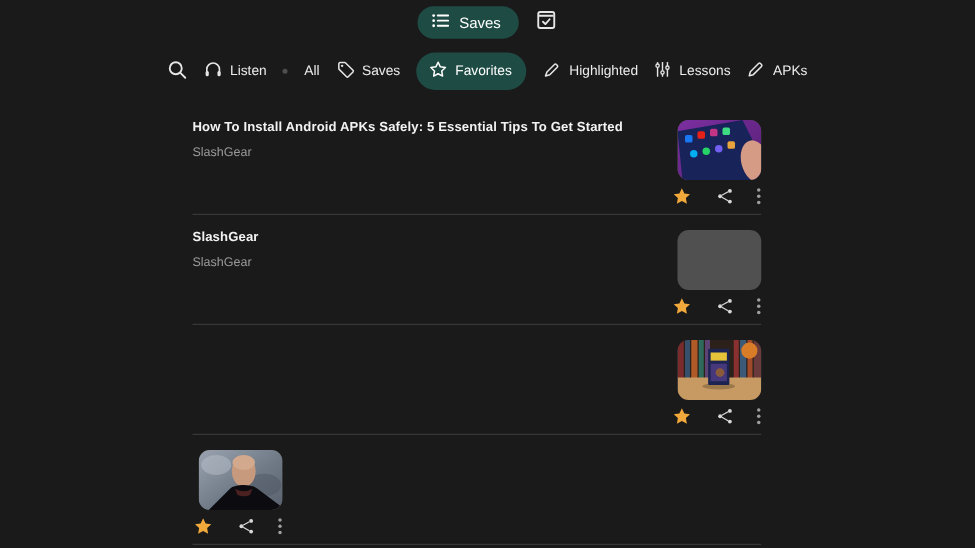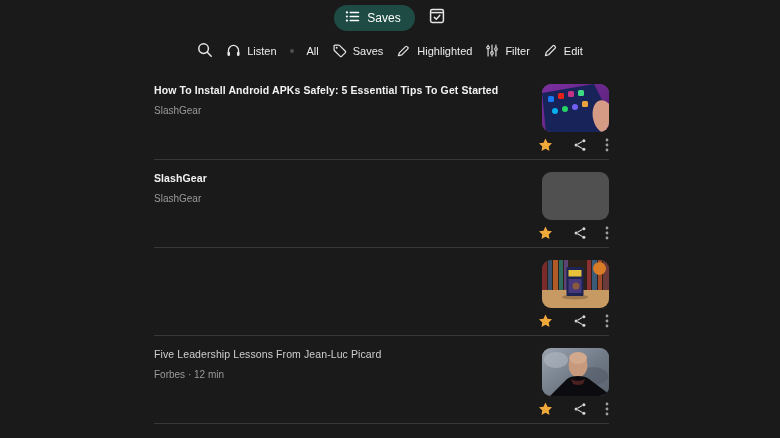--- a/index.html
+++ b/index.html
@@ -169,20 +169,28 @@
   <button class="tb-item">
     <span>
       <svg width="15" height="15" viewBox="0 0 16 16" fill="none">
         <path d="M7.3 2.2 H3.2 a1 1 0 0 0 -1 1 v4.1 a1 1 0 0 0 .3.7 l6.3 6.3 a1 1 0 0 0 1.4 0 l4.1-4.1 a1 1 0 0 0 0-1.4 L8 2.5 a1 1 0 0 0 -.7-.3 Z" stroke="#e6e6e6" stroke-width="1.3" stroke-linejoin="round"></path>
         <circle cx="5" cy="5" r="1" fill="#e6e6e6"></circle>
       </svg>
     </span>
     <span>Saves</span>
   </button>
 
+  <button class="tb-item pill">
+    <span>
+      <svg width="15" height="15" viewBox="0 0 16 16" fill="none">
+        <path d="M8 1.9 L9.9 5.8 L14.2 6.4 L11.1 9.4 L11.8 13.7 L8 11.7 L4.2 13.7 L4.9 9.4 L1.8 6.4 L6.1 5.8 Z" stroke="#fff" stroke-width="1.3" stroke-linejoin="round"></path>
+      </svg>
+    </span>
+    <span>Favorites</span>
+  </button>
 
   <button class="tb-item">
     <span>
       <svg width="15" height="15" viewBox="0 0 16 16" fill="none">
         <path d="M2.6 13.4 l1.2-3.2 6.4-6.4 a1.1 1.1 0 0 1 1.6 0 l.8.8 a1.1 1.1 0 0 1 0 1.6 l-6.4 6.4 -3.6 1 Z" stroke="#e6e6e6" stroke-width="1.3" stroke-linejoin="round"></path>
       </svg>
     </span>
     <span>Highlighted</span>
   </button>
 
@@ -190,30 +198,30 @@
     <span>
       <svg width="14" height="15" viewBox="0 0 16 16" fill="none">
         <line x1="3.5" y1="1.8" x2="3.5" y2="14.2" stroke="#e6e6e6" stroke-width="1.3" stroke-linecap="round"></line>
         <line x1="8" y1="1.8" x2="8" y2="14.2" stroke="#e6e6e6" stroke-width="1.3" stroke-linecap="round"></line>
         <line x1="12.5" y1="1.8" x2="12.5" y2="14.2" stroke="#e6e6e6" stroke-width="1.3" stroke-linecap="round"></line>
         <circle cx="3.5" cy="4.6" r="1.5" fill="#1a1a1a" stroke="#e6e6e6" stroke-width="1.2"></circle>
         <circle cx="8" cy="10.8" r="1.5" fill="#1a1a1a" stroke="#e6e6e6" stroke-width="1.2"></circle>
         <circle cx="12.5" cy="6.4" r="1.5" fill="#1a1a1a" stroke="#e6e6e6" stroke-width="1.2"></circle>
       </svg>
     </span>
-    <span>Filter</span>
+    <span>Lessons</span>
   </button>
 
   <button class="tb-item">
     <span>
       <svg width="15" height="15" viewBox="0 0 16 16" fill="none">
         <path d="M2.6 13.4 l.9-3.4 7-7 a1.15 1.15 0 0 1 1.6 0 l.9.9 a1.15 1.15 0 0 1 0 1.6 l-7 7 -3.4.9 Z" stroke="#e6e6e6" stroke-width="1.3" stroke-linejoin="round"></path>
       </svg>
     </span>
-    <span>Edit</span>
+    <span>APKs</span>
   </button>
 </nav>
 
 <main class="list">
 
   <article class="item">
     <div class="item-text">
       <h2 class="title">How To Install Android APKs Safely: 5 Essential Tips To Get Started</h2>
       <div class="byline">SlashGear</div>
     </div>
@@ -346,24 +354,20 @@
               <circle cx="2" cy="7" r="1.4" fill="#9f9f9f"></circle>
               <circle cx="2" cy="12" r="1.4" fill="#9f9f9f"></circle>
             </svg>
         </button>
       </div>
     </div>
   </article>
   <hr class="divider">
 
   <article class="item read">
-    <div class="item-text">
-      <h2 class="title">Five Leadership Lessons From Jean-Luc Picard</h2>
-      <div class="byline">Forbes · 12 min</div>
-    </div>
     <div class="item-right">
       <div class="thumb">
         <svg width="67" height="48" viewBox="0 0 67 48">
           <defs>
             <linearGradient id="pbg4" x1="0" y1="0" x2="1" y2="1">
               <stop offset="0" stop-color="#9aa3af"></stop>
                 <stop offset="0.55" stop-color="#707a87"></stop>
                 <stop offset="1" stop-color="#59626e"></stop>
             </linearGradient>
           </defs>

